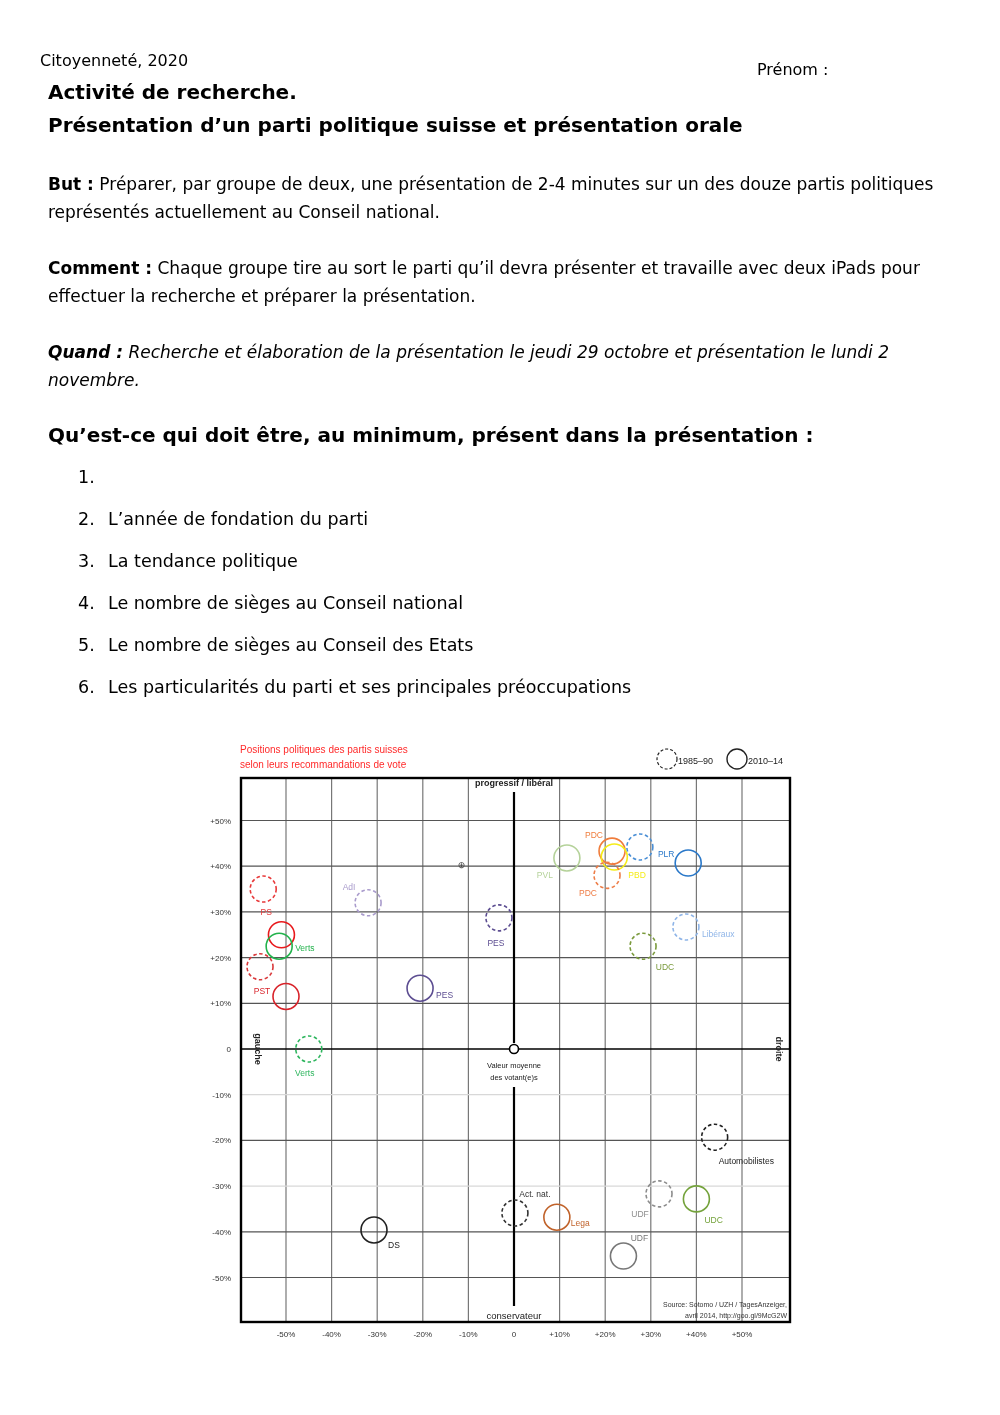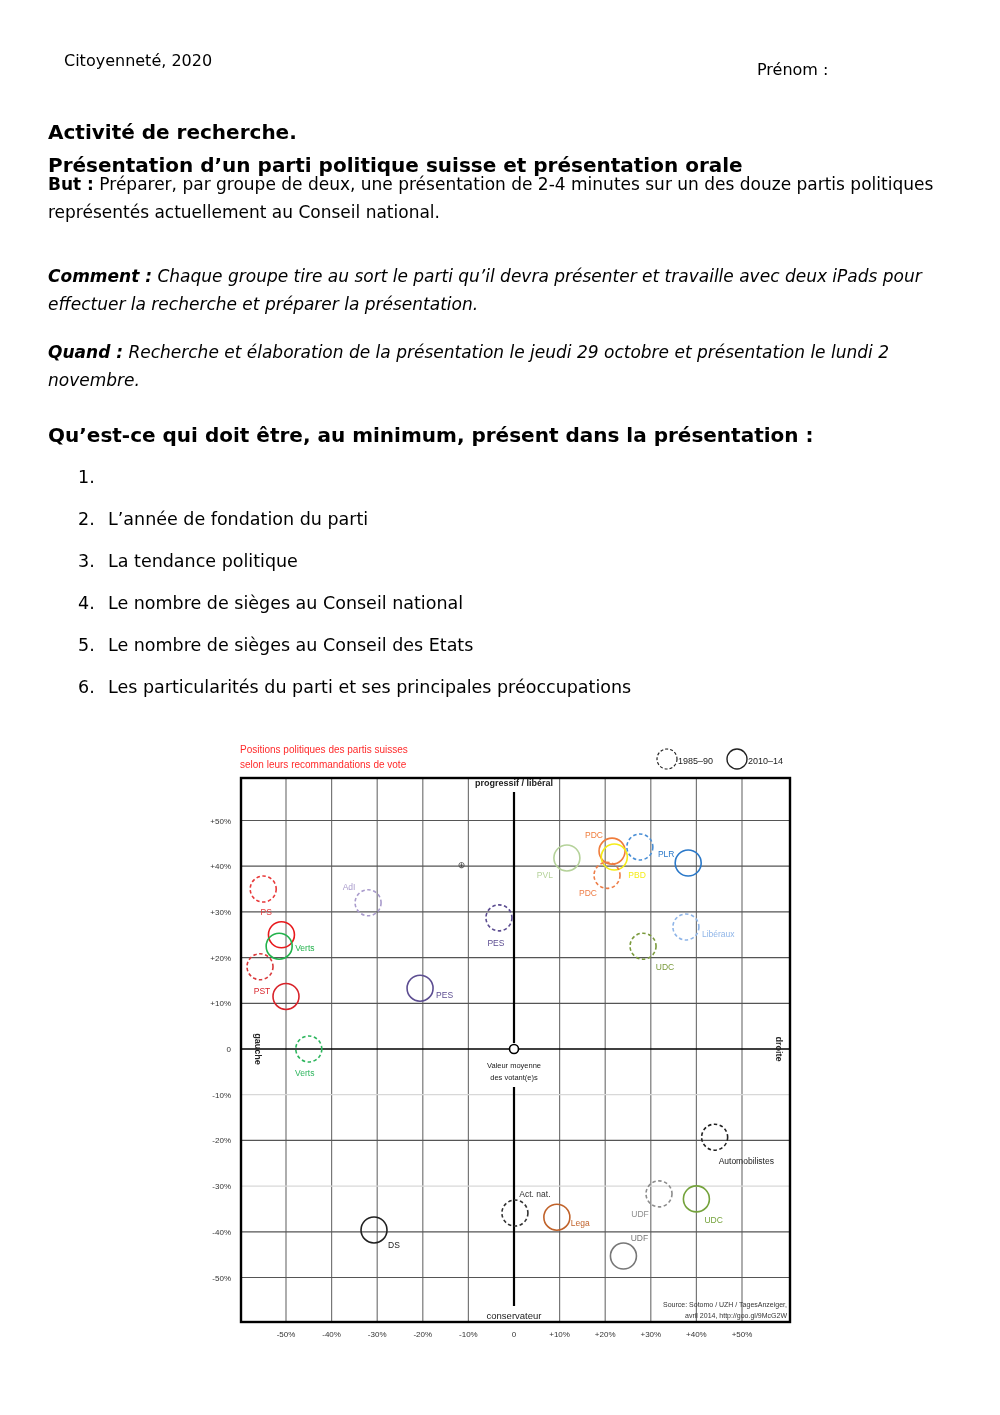--- a/index.html
+++ b/index.html
@@ -1,26 +1,26 @@
 <!DOCTYPE html>
 <html><head>
 <meta charset="utf-8">
 <style>
   html, body { margin:0; padding:0; background:#ffffff; }
   body { width:1000px; height:1415px; position:relative; overflow:hidden;
          font-family:"DejaVu Sans", sans-serif; color:#000; }
-  .hdr-left { position:absolute; left:64px; top:51px; font-size:16px; }
+  .hdr-left { position:absolute; left:40px; top:51px; font-size:16px; }
   .hdr-right { position:absolute; left:757px; top:51px; font-size:16px;margin-top:9px; }
-  .title { position:absolute; left:48px; font-size:20px; font-weight:bold; white-space:nowrap;margin-top:40px; }
+  .title { position:absolute; left:48px; font-size:20px; font-weight:bold; white-space:nowrap; }
   .t1 { top:80px; }
   .t2 { top:113px; }
   .para { position:absolute; left:48px; width:920px; font-size:17px; line-height:28px; }
   .para b { font-weight:bold; }
   .p-but { top:170px; }
-  .p-comment { top:262px;font-style:italic; }
+  .p-comment { top:254px; }
   .p-quand { top:338px;font-style:italic; }
   .q-heading { position:absolute; left:48px; top:423px; font-size:20px; font-weight:bold; white-space:nowrap; }
   .list { position:absolute; left:78px; top:463px; margin:0; padding:0; list-style:none; }
   .list li { height:42px; font-size:17.5px; line-height:28px; display:flex; }
   .list .num { width:30px; display:inline-block; }
   #chart { position:absolute; left:0; top:0; }
   .c-text { font-family:"Liberation Sans", sans-serif; }
 </style>
 </head>
 <body>

